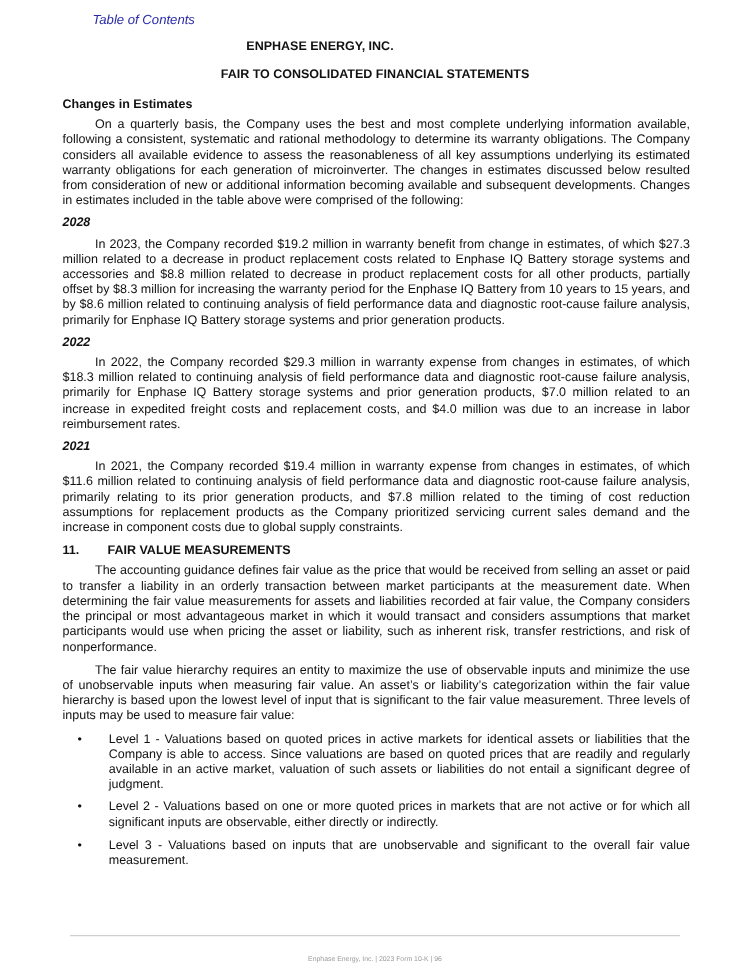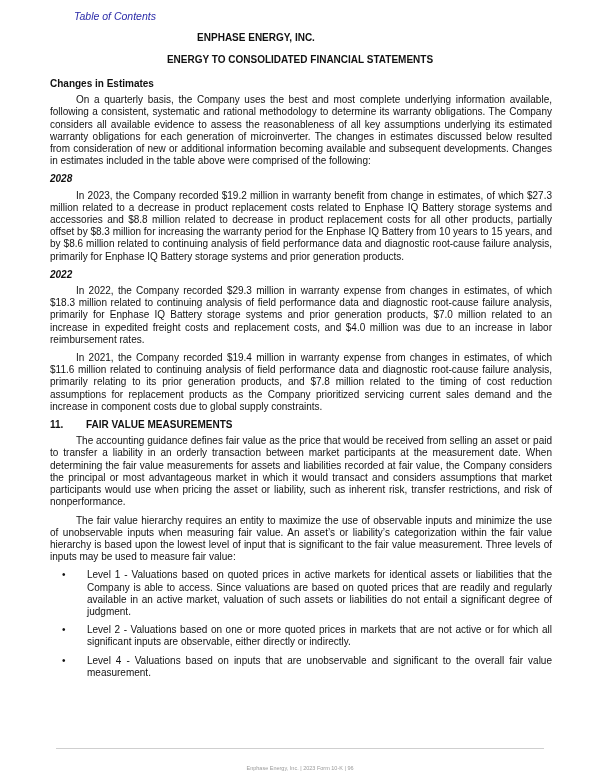--- a/index.html
+++ b/index.html
@@ -19,51 +19,52 @@
   li .dot { width: 37px; text-align: left; padding-left: 12px; box-sizing: border-box; flex: 0 0 37px; }
   li .txt { text-align: justify; flex: 1; }
   .rule { position: absolute; left: 56px; width: 488px; top: 748px; height: 1px; background: #cfcfcf; }
   .footer { position: absolute; left: 0; width: 600px; top: 765px; text-align: center; font-size: 5.5px; color: #9a9a9a; }
 </style>
 </head>
 <body>
 
 <a class="toc">Table of Contents</a>
 <div class="co">ENPHASE ENERGY, INC.</div>
-<div class="notes">ENERGY TO CONSOLIDATED FINANCIAL STATEMENTS</div>
+<div class="notes">FAIR TO CONSOLIDATED FINANCIAL STATEMENTS</div>
 
 <div class="content">
   <div class="h">Changes in Estimates</div>
   <p>On a quarterly basis, the Company uses the best and most complete underlying information available, following a consistent, systematic and rational methodology to determine its warranty obligations. The Company considers all available evidence to assess the reasonableness of all key assumptions underlying its estimated warranty obligations for each generation of microinverter. The changes in estimates discussed below resulted from consideration of new or additional information becoming available and subsequent developments. Changes in estimates included in the table above were comprised of the following:</p>
 
   <div class="hi">2028</div>
   <p>In 2023, the Company recorded $19.2 million in warranty benefit from change in estimates, of which $27.3 million related to a decrease in product replacement costs related to Enphase IQ Battery storage systems and accessories and $8.8 million related to decrease in product replacement costs for all other products, partially offset by $8.3 million for increasing the warranty period for the Enphase IQ Battery from 10 years to 15 years, and by $8.6 million related to continuing analysis of field performance data and diagnostic root-cause failure analysis, primarily for Enphase IQ Battery storage systems and prior generation products.</p>
 
   <div class="hi">2022</div>
   <p>In 2022, the Company recorded $29.3 million in warranty expense from changes in estimates, of which $18.3 million related to continuing analysis of field performance data and diagnostic root-cause failure analysis, primarily for Enphase IQ Battery storage systems and prior generation products, $7.0 million related to an increase in expedited freight costs and replacement costs, and $4.0 million was due to an increase in labor reimbursement rates.</p>
 
+  <div class="hi">2021</div>
   <p>In 2021, the Company recorded $19.4 million in warranty expense from changes in estimates, of which $11.6 million related to continuing analysis of field performance data and diagnostic root-cause failure analysis, primarily relating to its prior generation products, and $7.8 million related to the timing of cost reduction assumptions for replacement products as the Company prioritized servicing current sales demand and the increase in component costs due to global supply constraints.</p>
 
   <div class="sec">
     <span class="num">11.</span>
     <span>FAIR VALUE MEASUREMENTS</span>
   </div>
   <p>The accounting guidance defines fair value as the price that would be received from selling an asset or paid to transfer a liability in an orderly transaction between market participants at the measurement date. When determining the fair value measurements for assets and liabilities recorded at fair value, the Company considers the principal or most advantageous market in which it would transact and considers assumptions that market participants would use when pricing the asset or liability, such as inherent risk, transfer restrictions, and risk of nonperformance.</p>
   <p>The fair value hierarchy requires an entity to maximize the use of observable inputs and minimize the use of unobservable inputs when measuring fair value. An asset’s or liability’s categorization within the fair value hierarchy is based upon the lowest level of input that is significant to the fair value measurement. Three levels of inputs may be used to measure fair value:</p>
 
   <ul>
     <li>
       <span class="dot">•</span>
       <span class="txt">Level 1 - Valuations based on quoted prices in active markets for identical assets or liabilities that the Company is able to access. Since valuations are based on quoted prices that are readily and regularly available in an active market, valuation of such assets or liabilities do not entail a significant degree of judgment.</span>
     </li>
     <li>
       <span class="dot">•</span>
       <span class="txt">Level 2 - Valuations based on one or more quoted prices in markets that are not active or for which all significant inputs are observable, either directly or indirectly.</span>
     </li>
     <li>
       <span class="dot">•</span>
-      <span class="txt">Level 4 - Valuations based on inputs that are unobservable and significant to the overall fair value measurement.</span>
+      <span class="txt">Level 3 - Valuations based on inputs that are unobservable and significant to the overall fair value measurement.</span>
     </li>
   </ul>
 </div>
 
 <div class="rule"></div>
 <div class="footer">Enphase Energy, Inc. | 2023 Form 10-K | 96</div>
 
 </body></html>

